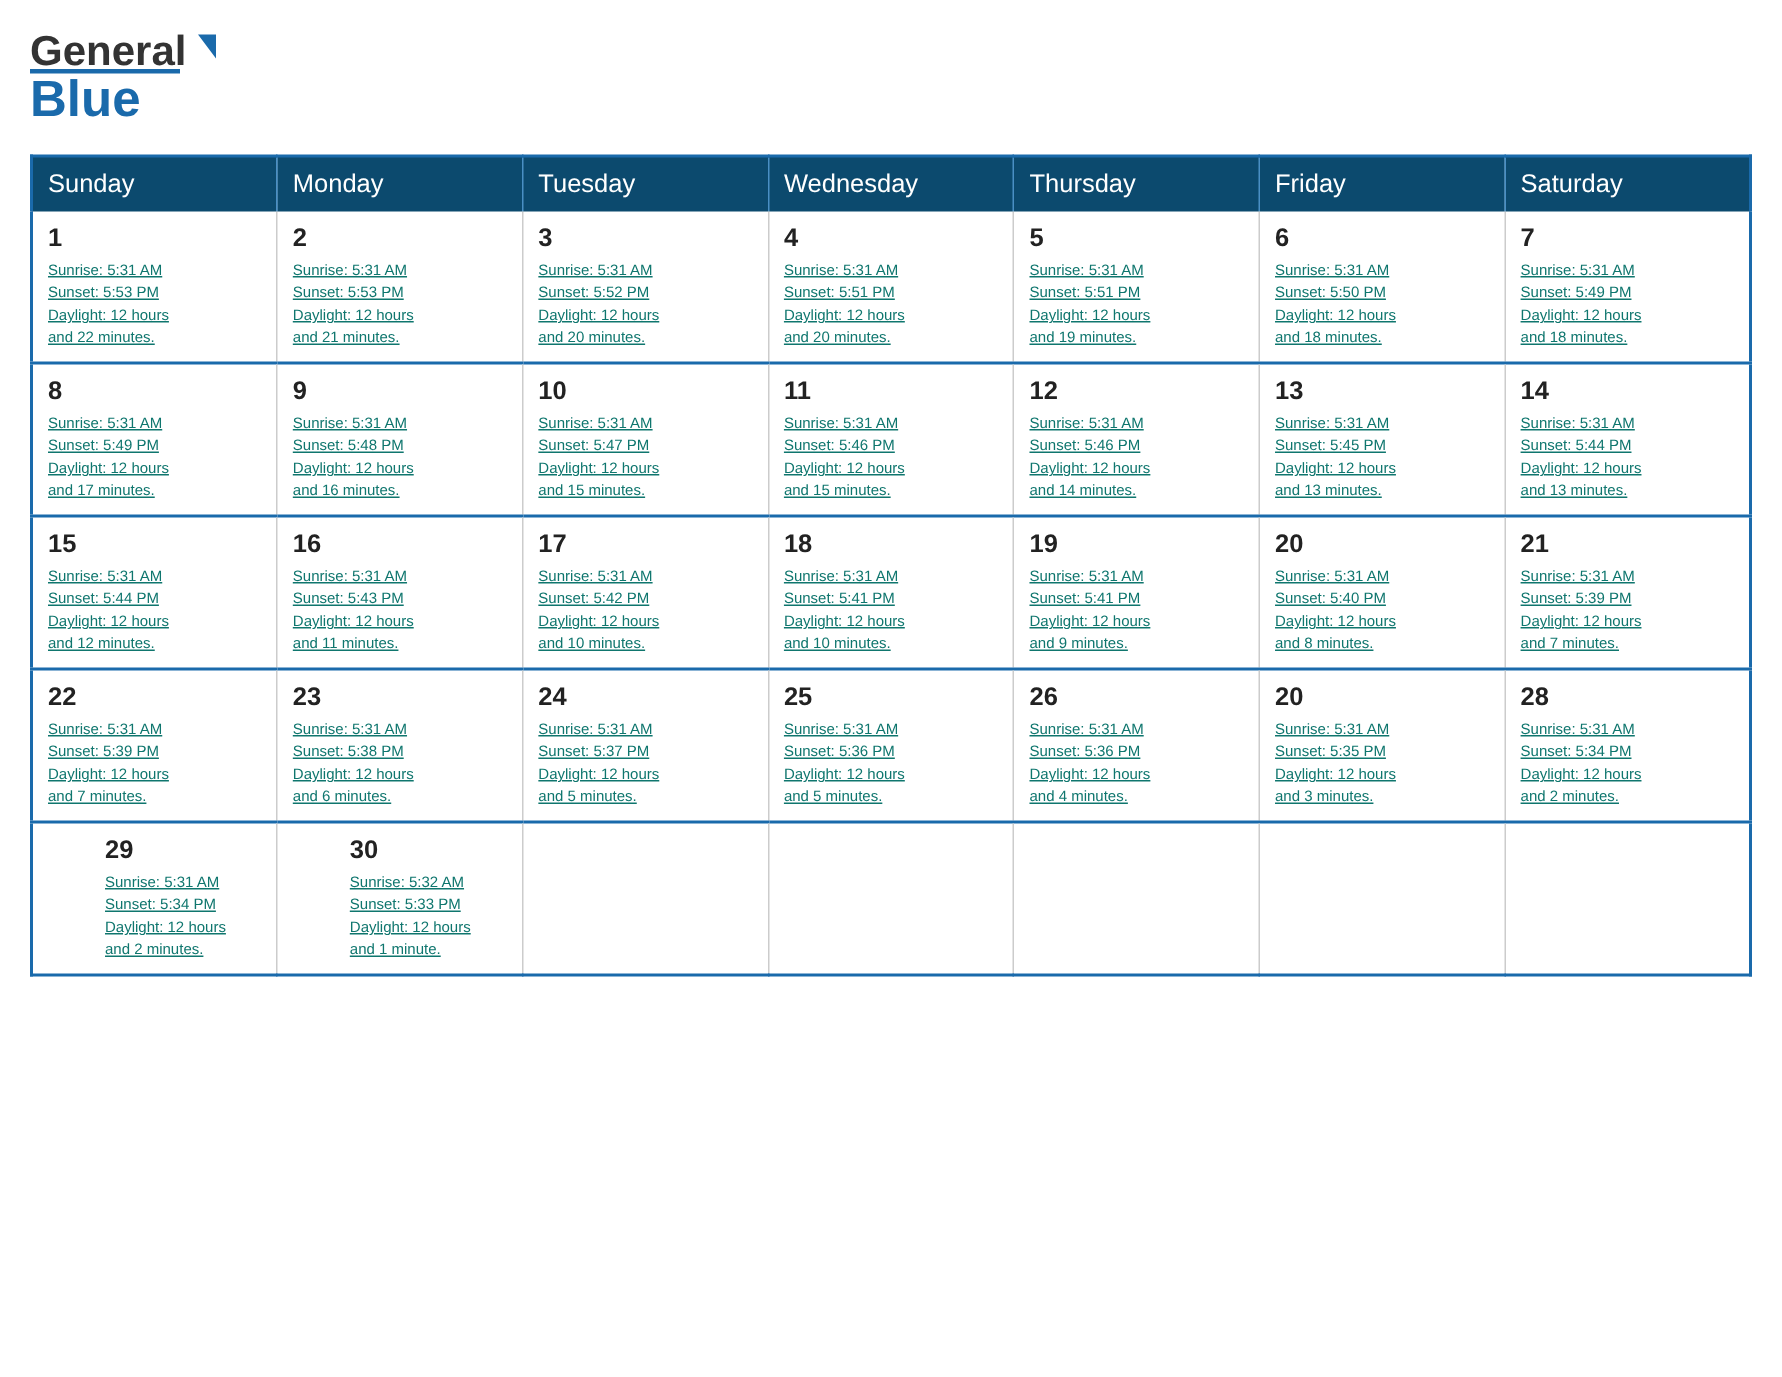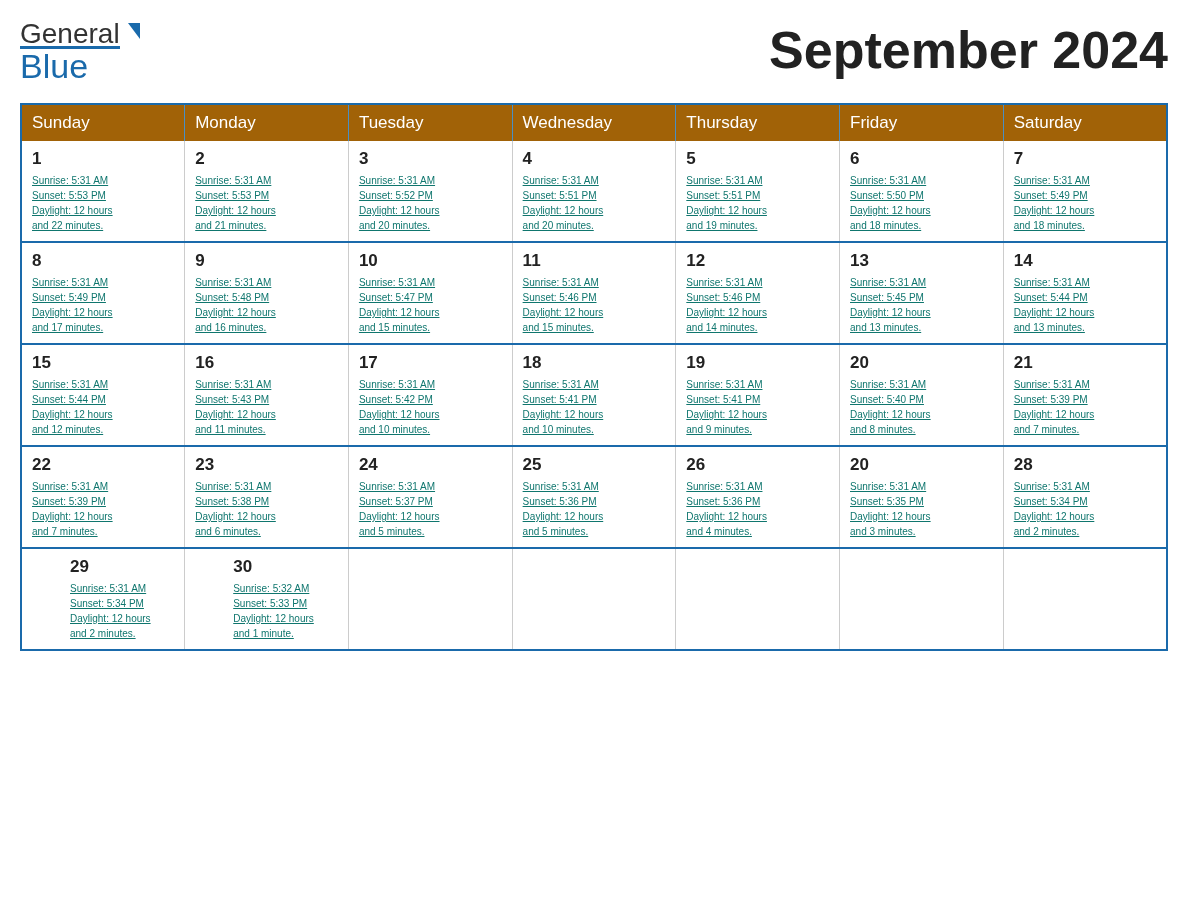--- a/index.html
+++ b/index.html
@@ -16,21 +16,21 @@
       align-items: flex-start;
       margin-bottom: 20px;
     }
     .logo {
       display: flex;
       flex-direction: column;
       align-items: flex-start;
     }
     .logo-text {
       font-size: 28px;
-      font-weight: normal;
+      font-weight: bold;
       color: #333;
       line-height: 1;
     }
     .title-section {
       text-align: right;
     }
     .month-title {
       font-size: 52px;
       font-weight: bold;
       color: #222;
@@ -39,21 +39,21 @@
       font-size: 22px;
       color: #444;
       margin-top: 4px;
     }
     .calendar {
       width: 100%;
       border-collapse: collapse;
       border: 2px solid #1a6aab;
     }
     .calendar th {
-      background-color: #a16207;
+      background-color: #0c4a6e;
       color: #ffffff;
       padding: 8px 10px;
       text-align: left;
       font-size: 17px;
       font-weight: normal;
       border-right: 1px solid #4a8fc4;
     }
     .calendar th:last-child {
       border-right: none;
     }
@@ -101,21 +101,20 @@
       <svg width="22" height="22" viewBox="0 0 22 22" style="margin-left:2px; margin-top:-4px;">
         <polygon points="6,2 18,2 18,18" fill="#1a6aab"></polygon>
       </svg>
     </div>
     <div style="display:flex; align-items:center; margin-top:-2px;">
       <div style="width:100px; height:3px; background:#1a6aab;"></div>
     </div>
     <span class="logo-text" style="color:#1a6aab; font-size:34px;">Blue</span>
   </div>
   <div class="title-section">
-    <div class="month-title">September 2024</div>
   </div>
 </div>
 
 <table class="calendar">
   <thead>
     <tr>
       <th>Sunday</th>
       <th>Monday</th>
       <th>Tuesday</th>
       <th>Wednesday</th>

